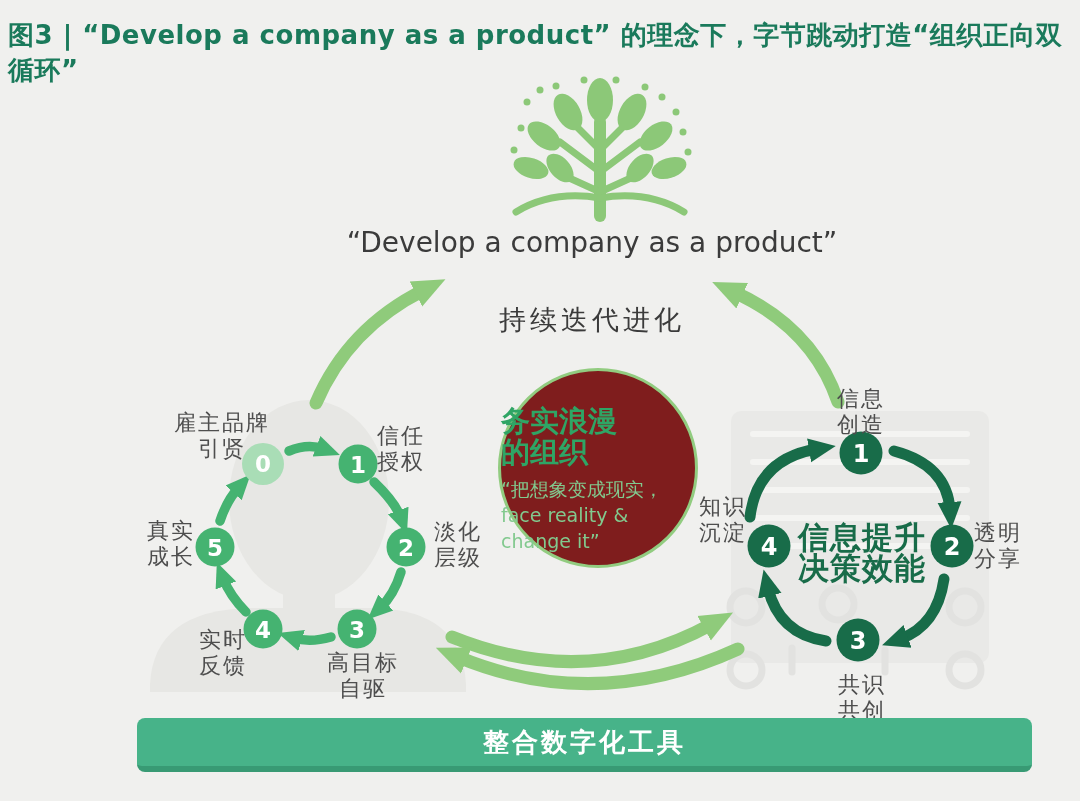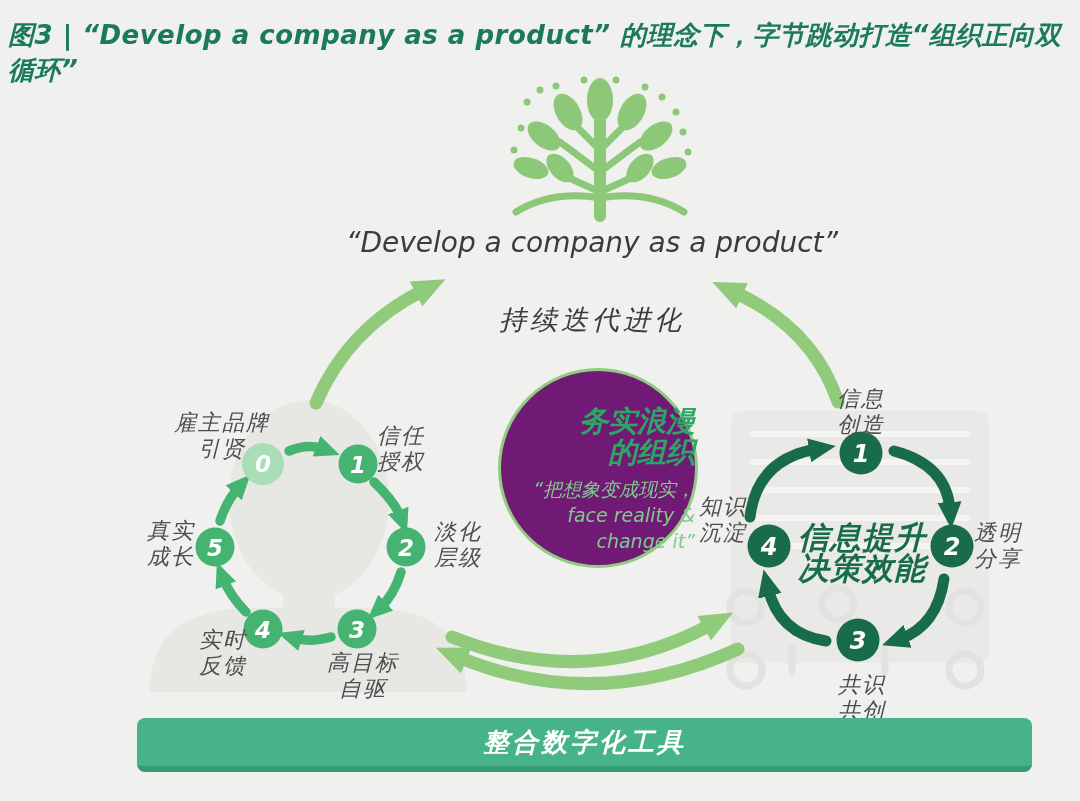--- a/index.html
+++ b/index.html
@@ -1,36 +1,36 @@
 <!DOCTYPE html>
 <html><head>
 <meta charset="utf-8">
 <style>
   html,body{margin:0;padding:0;background:#f0f0ee;}
   .canvas{
     position:relative;width:1080px;height:801px;background:#f0f0ee;
-    font-family:"DejaVu Sans","Liberation Sans",sans-serif;overflow:hidden;font-style:italic;
+    font-family:"DejaVu Sans","Liberation Sans",sans-serif;overflow:hidden;
   }
   .fig-title{
     position:absolute;left:8px;top:18px;width:1070px;
     font-size:26px;font-weight:bold;color:#1a7a5b;letter-spacing:0.5px;
   }
   .svg-layer{position:absolute;left:0;top:0;width:1080px;height:801px;}
   .caption-1{
     position:absolute;left:592px;top:242px;transform:translate(-50%,-50%);
     font-size:28px;color:#3b3b3b;white-space:nowrap;
   }
   .caption-2{
     position:absolute;left:592px;top:272px;transform:translate(-50%,-50%);
     font-size:27px;color:#3b3b3b;letter-spacing:4px;white-space:nowrap;margin-top:48px;
   }
   .center-circle{
     position:absolute;left:498px;top:368px;width:200px;height:200px;
-    border-radius:50%;background:#701a75;border:3px solid #92cc80;
-    box-sizing:border-box;text-align:right;
+    border-radius:50%;background:#7f1d1d;border:3px solid #92cc80;
+    box-sizing:border-box;text-align:left;
   }
   .cc-title{margin-top:35px;font-size:29px;line-height:31px;font-weight:bold;color:#2fa565;}
   .cc-quote{margin-top:8px;font-size:19px;line-height:26px;color:#82c98e;}
   .node{
     position:absolute;border-radius:50%;color:#ffffff;font-weight:bold;
     display:flex;align-items:center;justify-content:center;
     transform:translate(-50%,-50%);
   }
   .node.mid{background:#45b371;width:39px;height:39px;font-size:23px;}
   .node.pale{background:#a9ddb6;width:42px;height:42px;font-size:23px;}

